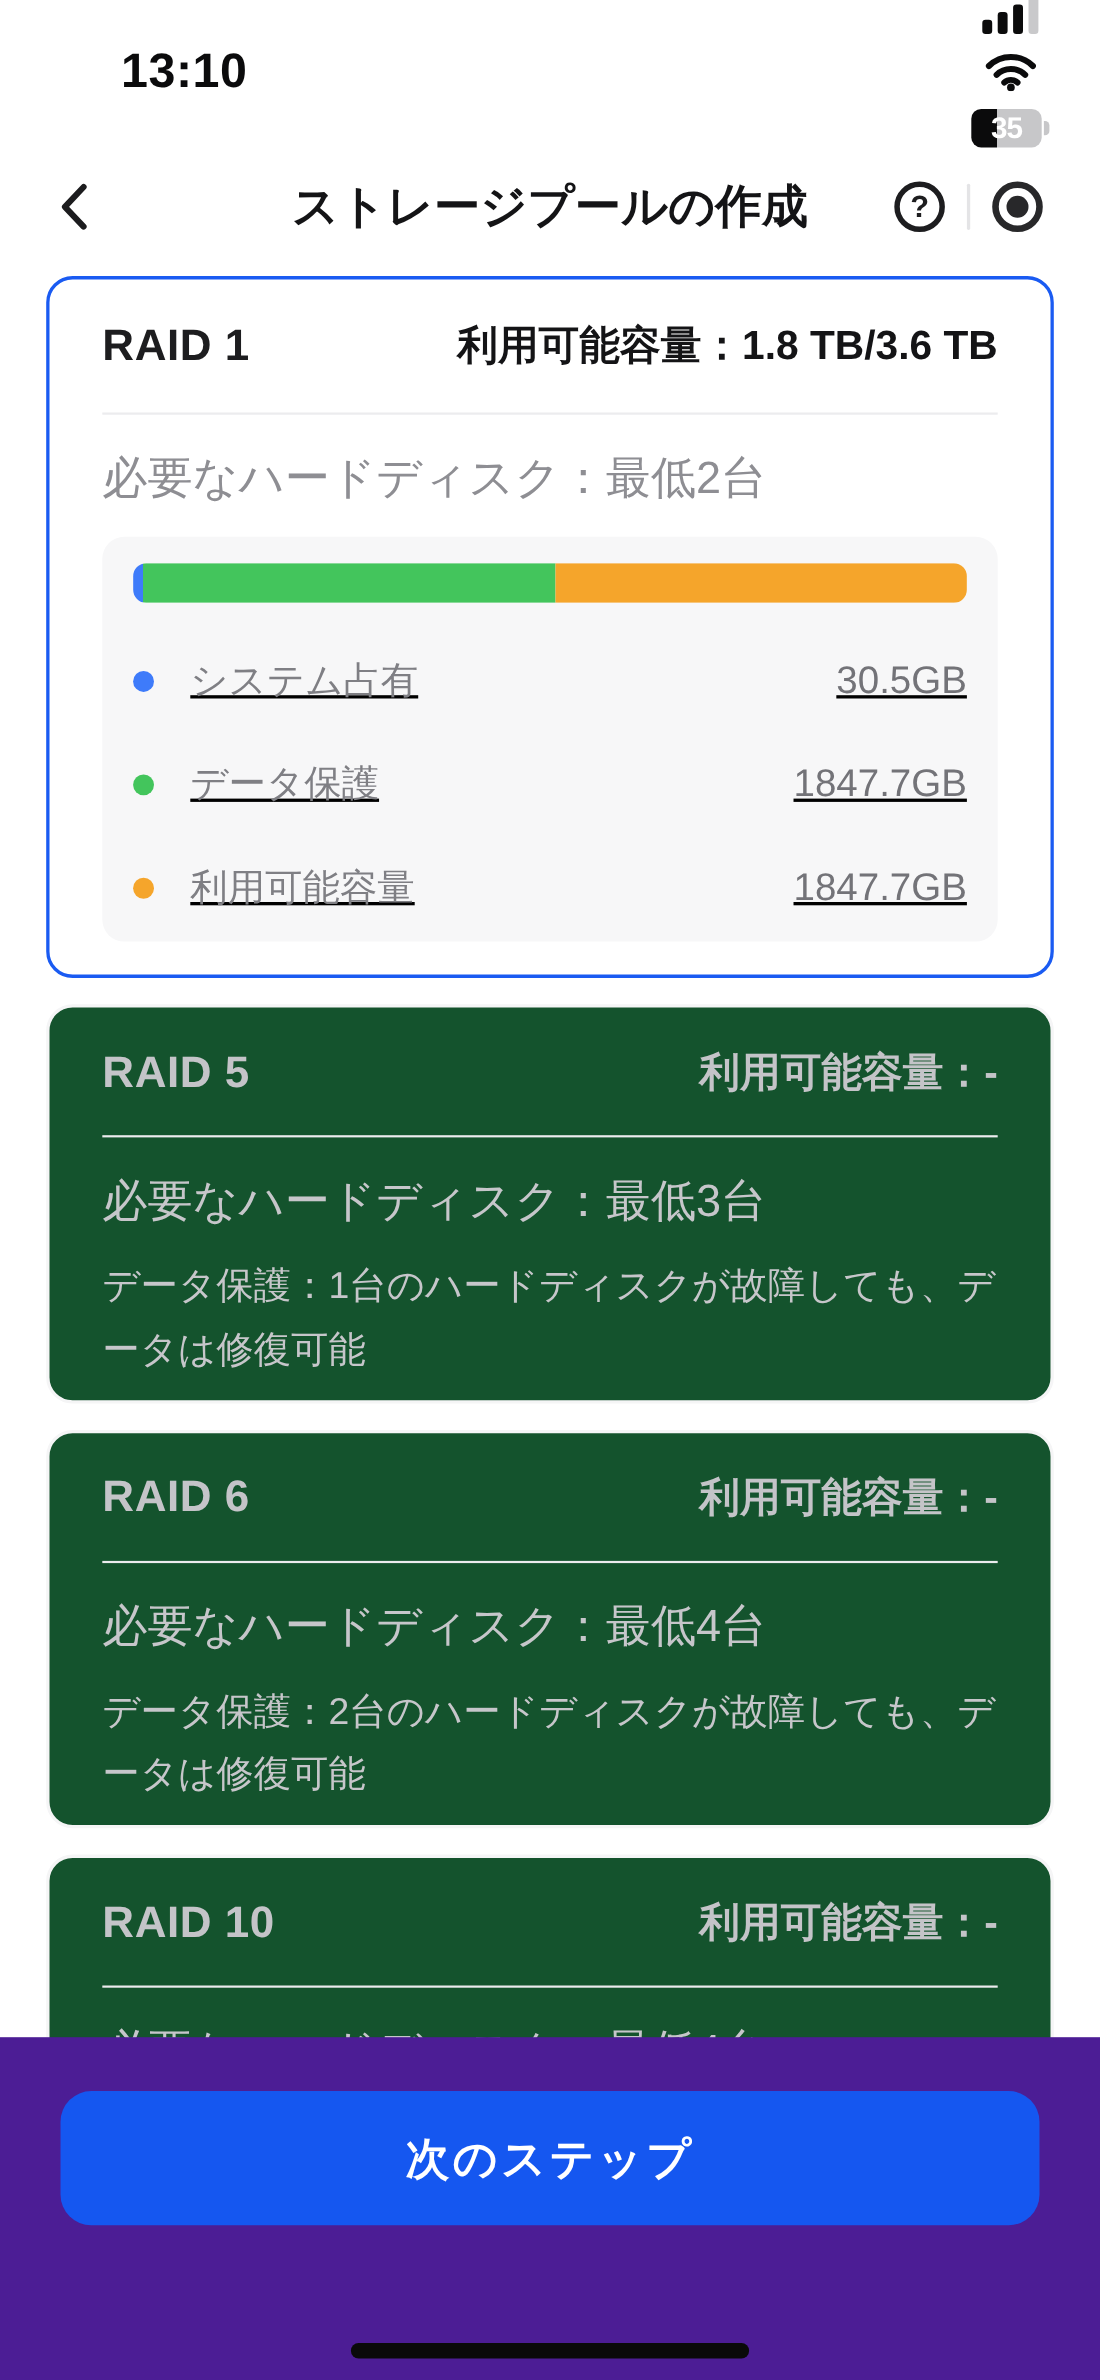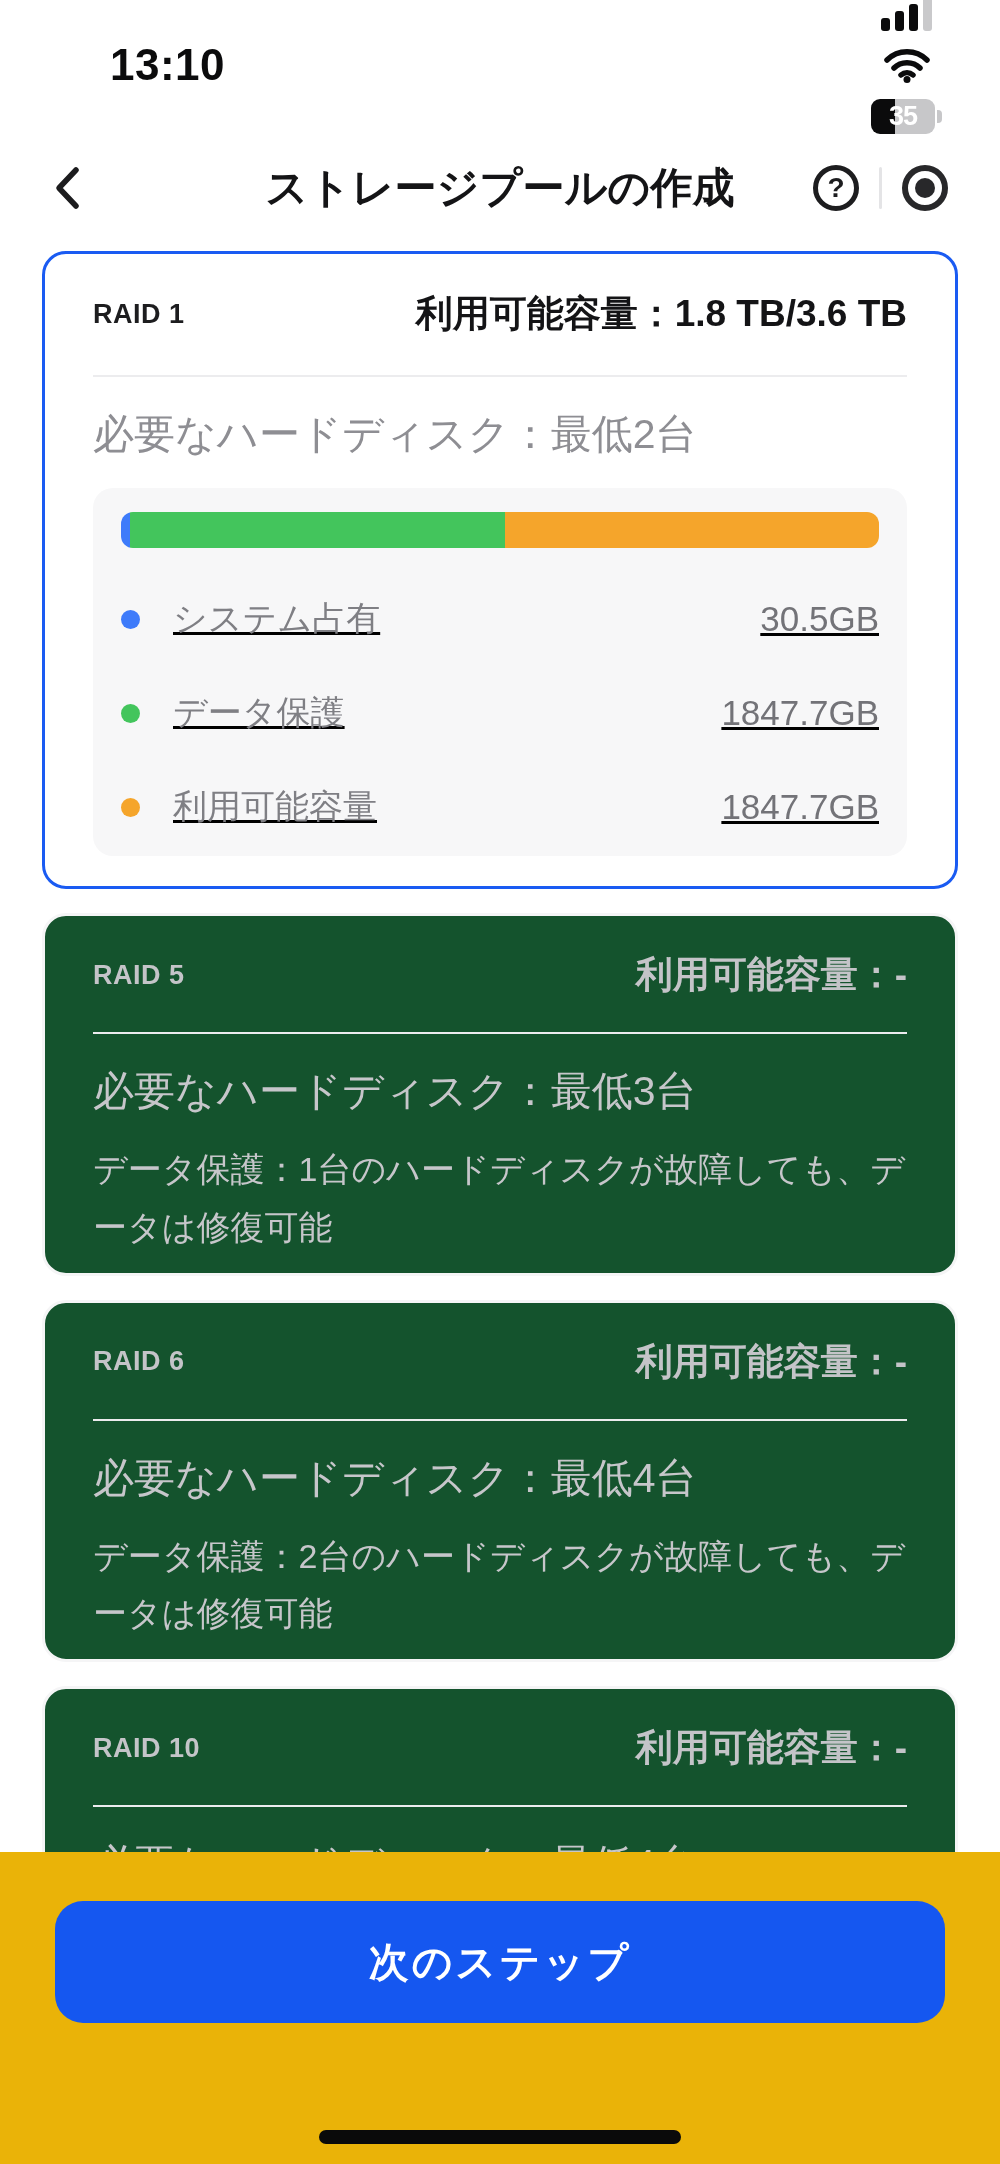--- a/index.html
+++ b/index.html
@@ -1,21 +1,21 @@
 <!DOCTYPE html>
 <html><head>
 <meta charset="utf-8">
 <style>
   * { margin:0; padding:0; box-sizing:border-box; }
   html,body { background:#fff; }
   body { font-family:"Liberation Sans","DejaVu Sans",sans-serif; }
   .screen { position:relative; width:1000px; height:2164px; background:#fff; overflow:hidden; margin:0 auto; }
 
   
-  .status-bar { display:flex; justify-content:space-between; align-items:center; padding:42px 58px 0 110px; height:88px; }
+  .status-bar { display:flex; justify-content:space-between; align-items:center; padding:42px 46px 0 110px; height:88px; }
   .time { font-size:44px; font-weight:700; color:#0b0b0c; letter-spacing:.5px; }
   .status-icons { display:flex; align-items:center; gap:16px;flex-direction:column; }
   .signal { display:flex; align-items:flex-end; gap:5px; height:34px; }
   .signal i { display:block; width:9px; border-radius:3px; background:#0b0b0c; }
   .signal i:nth-child(1){height:13px;} .signal i:nth-child(2){height:20px;}
   .signal i:nth-child(3){height:27px;} .signal i:nth-child(4){height:34px;background:#c9c9cb;}
   .wifi { display:block; }
   .battery { display:flex; align-items:center; }
   .battery-body { width:64px; height:35px; border-radius:9px; background:linear-gradient(90deg,#0b0b0c 0 37%,#c7c7c9 37% 100%); display:flex; align-items:center; justify-content:center; }
   .battery-num { color:#fff; font-size:27px; font-weight:700; letter-spacing:-1px; }
@@ -30,21 +30,21 @@
   .help-ring { width:46px; height:46px; border:5px solid #1d1d1f; border-radius:50%; display:flex; align-items:center; justify-content:center; font-size:28px; font-weight:800; color:#1d1d1f; }
   .nav-sep { width:3px; height:42px; background:#e4e4e6; border-radius:2px; }
   .record-ring { width:46px; height:46px; border:6px solid #28282a; border-radius:50%; display:flex; align-items:center; justify-content:center; }
   .record-dot { width:20px; height:20px; border-radius:50%; background:#28282a; }
 
   
   .content { position:relative; z-index:1; padding:25px 42px 0; }
   .card { border-radius:24px; border:3px solid #f5f5f6; background:#14532d; padding:34px 48px 16px; margin-bottom:24px; }
   .card.selected { background:#fff; border-color:#1a5bf2; padding:35px 48px 30px; }
   .card-head { display:flex; justify-content:space-between; align-items:center; }
-  .raid-name { font-size:27px; font-weight:600; color:#c4c4c8; letter-spacing:.5px; }
+  .raid-name { font-size:40px; font-weight:600; color:#c4c4c8; letter-spacing:.5px; }
   .capacity { font-size:37px; font-weight:700; color:#c4c4c8; }
   .card.selected .raid-name { color:#1d1d1f; }
   .card.selected .capacity { color:#141416; }
   .card-divider { height:2px; background:#ececee; margin:32px 0 30px; }
   .card.selected .card-divider { margin:36px 0 30px; }
   .disks { font-size:41px; color:#c6c6ca; margin-bottom:22px; }
   .protection { font-size:34px; color:#c6c6ca; line-height:1.7; }
   .card.selected .disks { color:#8e8e93; margin-bottom:24px; }
   .card.selected .protection { color:#8e8e93; }
 
@@ -52,21 +52,21 @@
   .panel { background:#f7f7f8; border-radius:20px; padding:24px 28px 26px; margin-top:26px;text-decoration:underline; }
   .stack-bar { display:flex; height:36px; border-radius:12px; overflow:hidden; }
   .stack-bar .seg { display:block; height:100%; }
   .legend-row { display:flex; align-items:center; margin-top:48px; }
   .legend-row:first-of-type { margin-top:40px; }
   .dot { width:19px; height:19px; border-radius:50%; flex:0 0 auto; margin-right:33px; }
   .legend-label { font-size:34px; color:#7f7f84; }
   .legend-value { margin-left:auto; font-size:35px; color:#737378; }
 
   
-  .footer { position:absolute; z-index:5; left:0; right:0; bottom:0; height:312px; background:#eab308; }
+  .footer { position:absolute; z-index:5; left:0; right:0; bottom:0; height:312px; background:#4c1d95; }
   .next-btn { display:block; margin:49px auto 0; width:890px; height:122px; border:none; border-radius:28px; background:#1557f0; color:#fff; font-size:40px; font-weight:600; letter-spacing:3px; cursor:pointer; font-family:inherit; }
   .home-indicator { position:absolute; left:50%; transform:translateX(-50%); bottom:20px; width:362px; height:14px; border-radius:7px; background:#0a0a0a; }
 </style>
 </head>
 <body>
 
 <div class="screen">
 
   <div class="status-bar">
     <span class="time">13:10</span>

